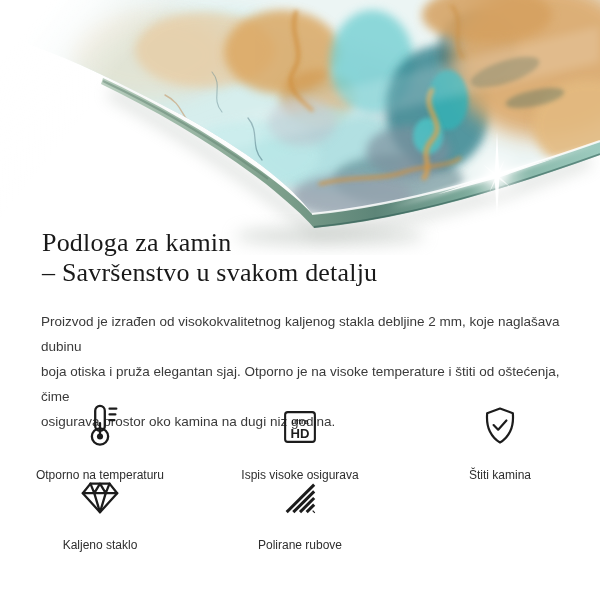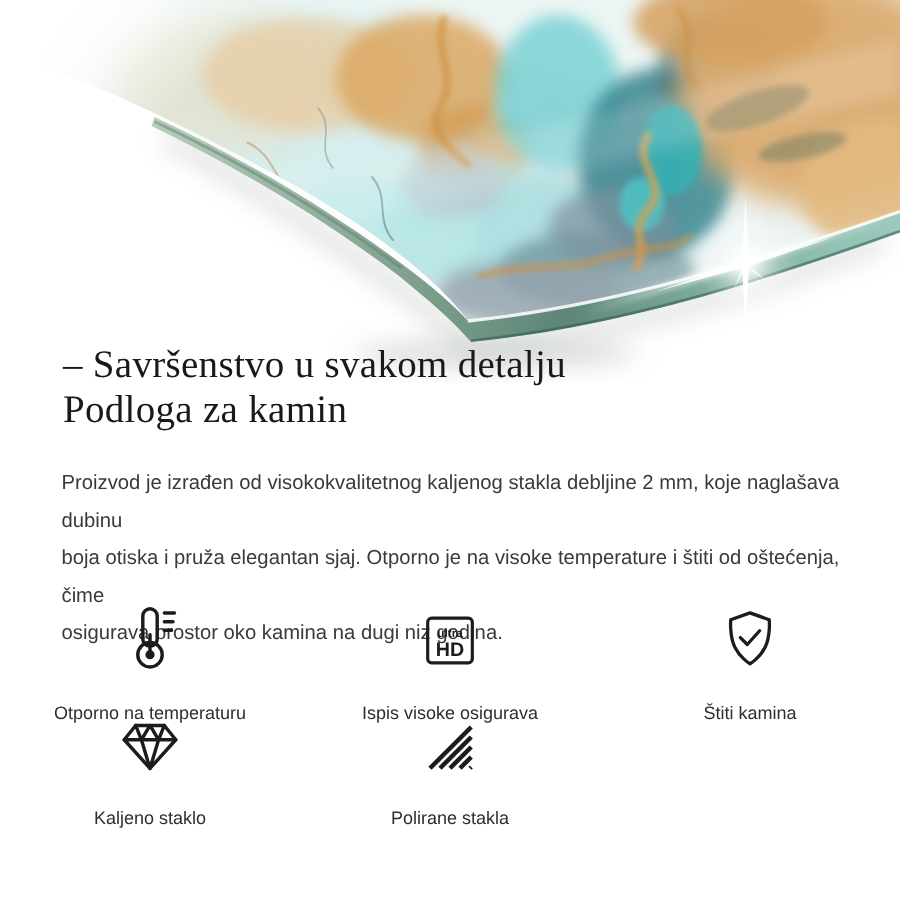--- a/index.html
+++ b/index.html
@@ -124,22 +124,22 @@
         <path d="M -62,0 L 0,2 L 62,0 L 0,-2 Z" fill="#ffffff" opacity="0.9" transform="rotate(-17)"></path>
         <path d="M -18,0 L 0,1.2 L 18,0 L 0,-1.2 Z" fill="#ffffff" opacity="0.7" transform="rotate(40)"></path>
         <path d="M -18,0 L 0,1.2 L 18,0 L 0,-1.2 Z" fill="#ffffff" opacity="0.7" transform="rotate(-65)"></path>
       </g>
 
       <rect x="0" y="0" width="600" height="255" fill="url(#fadeL)"></rect>
     </svg>
   </div>
 
   <div class="title">
+    <div>Podloga za kamin</div>
     <div>– Savršenstvo u svakom detalju</div>
-    <div>Podloga za kamin</div>
   </div>
 
   <div class="desc">
     <div>Proizvod je izrađen od visokokvalitetnog kaljenog stakla debljine 2 mm, koje naglašava dubinu</div>
     <div>boja otiska i pruža elegantan sjaj. Otporno je na visoke temperature i štiti od oštećenja, čime</div>
     <div>osigurava prostor oko kamina na dugi niz godina.</div>
   </div>
 
   <div class="features-row row1">
 
@@ -199,18 +199,18 @@
         <svg width="40" height="40" viewBox="0 0 48 48">
           <g stroke="#1c1c1c" stroke-width="3.6">
             <line x1="8" y1="41" x2="41" y2="8"></line>
             <line x1="16" y1="41" x2="41" y2="16"></line>
             <line x1="24" y1="41" x2="41" y2="24"></line>
             <line x1="32" y1="41" x2="41" y2="32"></line>
             <line x1="40" y1="41" x2="41" y2="40"></line>
           </g>
         </svg>
       </div>
-      <div class="feature-label">Polirane stakla</div>
+      <div class="feature-label">Polirane rubove</div>
     </div>
 
   </div>
 
 </div>
 
 </body></html>

